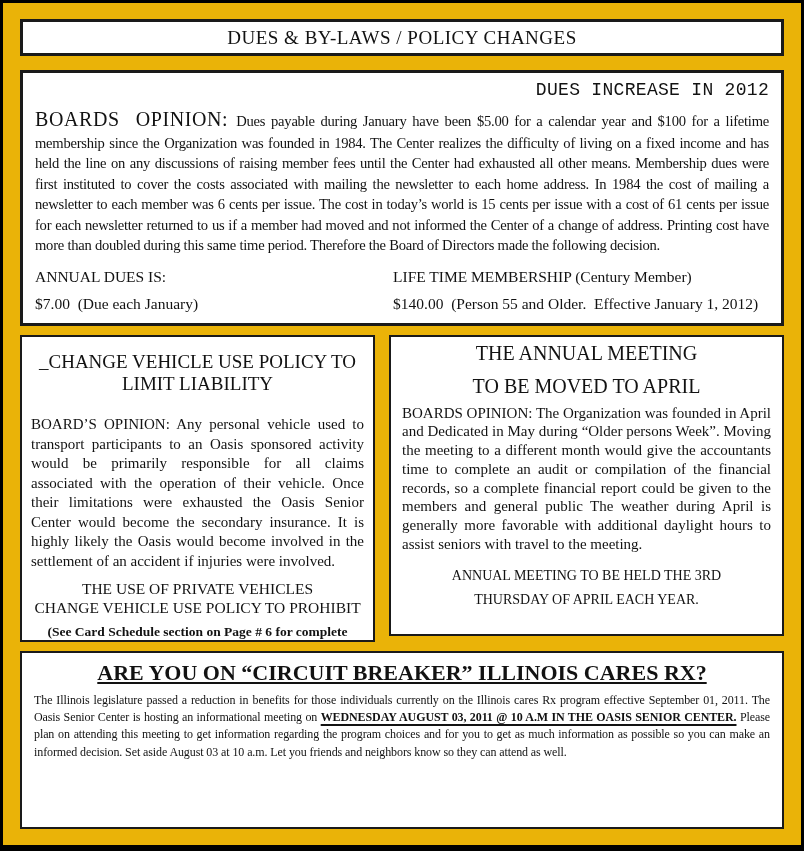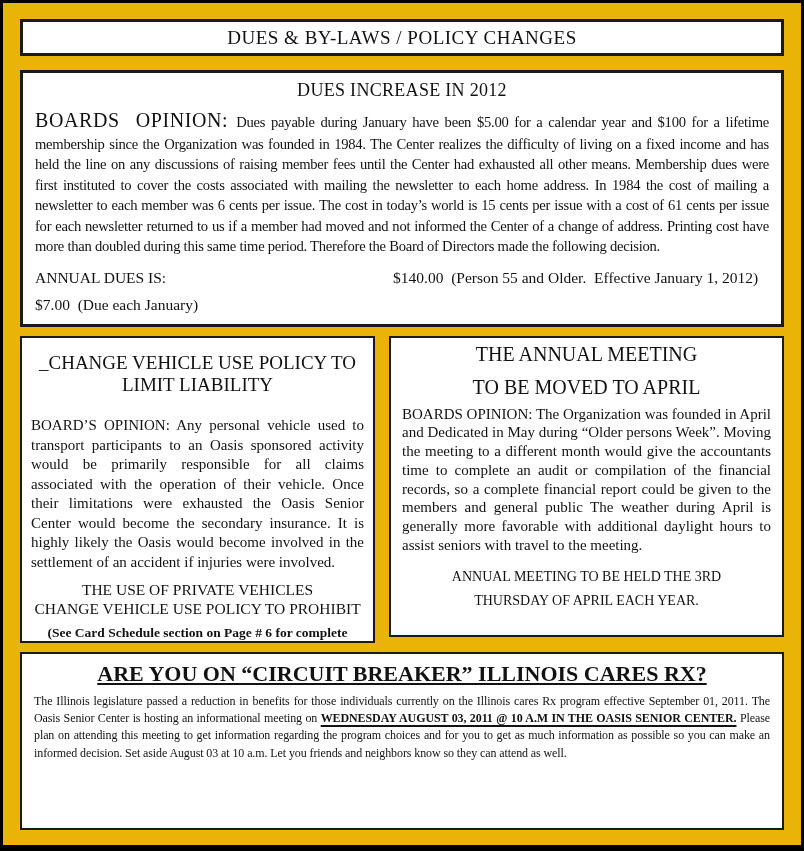--- a/index.html
+++ b/index.html
@@ -39,24 +39,25 @@
     letter-spacing: 0.5px;
     white-space: pre-wrap;
   }
   
   .dues-box {
     border-width: 3px;
     padding: 5px 12px 10px;
     margin-bottom: 9px;
   }
   .dues-title {
-    text-align: center;
+    text-align: right;
     font-size: 18px;
     margin: 2px 0 5px;
     letter-spacing: 0.3px;
+    font-family: Liberation Mono, monospace;
   }
   .dues-paragraph {
     font-size: 14.6px;
     line-height: 1.4;
     letter-spacing: -0.25px;
     text-align: justify;
     margin: 0;
   }
   .lead {
     font-size: 20px;
@@ -179,20 +180,21 @@
     <div class="dues-title">DUES INCREASE IN 2012</div>
     <p class="dues-paragraph">
       <span class="lead">BOARDS  OPINION:</span><span>Dues payable during January have been $5.00 for a calendar year and $100 for a lifetime membership since the Organization was founded in 1984. The Center realizes the difficulty of living on a fixed income and has held the line on any discussions of raising member fees until the Center had exhausted all other means. Membership dues were first instituted to cover the costs associated with mailing the newsletter to each home address. In 1984 the cost of mailing a newsletter to each member was 6 cents per issue. The cost in today’s world is 15 cents per issue with a cost of 61 cents per issue for each newsletter returned to us if a member had moved and not informed the Center of a change of address. Printing cost have more than doubled during this same time period. Therefore the Board of Directors made the following decision.</span>
     </p>
     <div class="dues-row">
       <div class="dues-col-left">
         <div class="dues-label">ANNUAL DUES IS:</div>
         <div class="dues-value">$7.00  (Due each January)</div>
       </div>
       <div class="dues-col-right">
+        <div class="dues-label">LIFE TIME MEMBERSHIP (Century Member)</div>
         <div class="dues-value">$140.00  (Person 55 and Older.  Effective January 1, 2012)</div>
       </div>
     </div>
   </div>
 
   <div class="columns">
 
     <div class="box left-box">
       <div class="vp-title">
         <div>_CHANGE VEHICLE USE POLICY TO</div>

